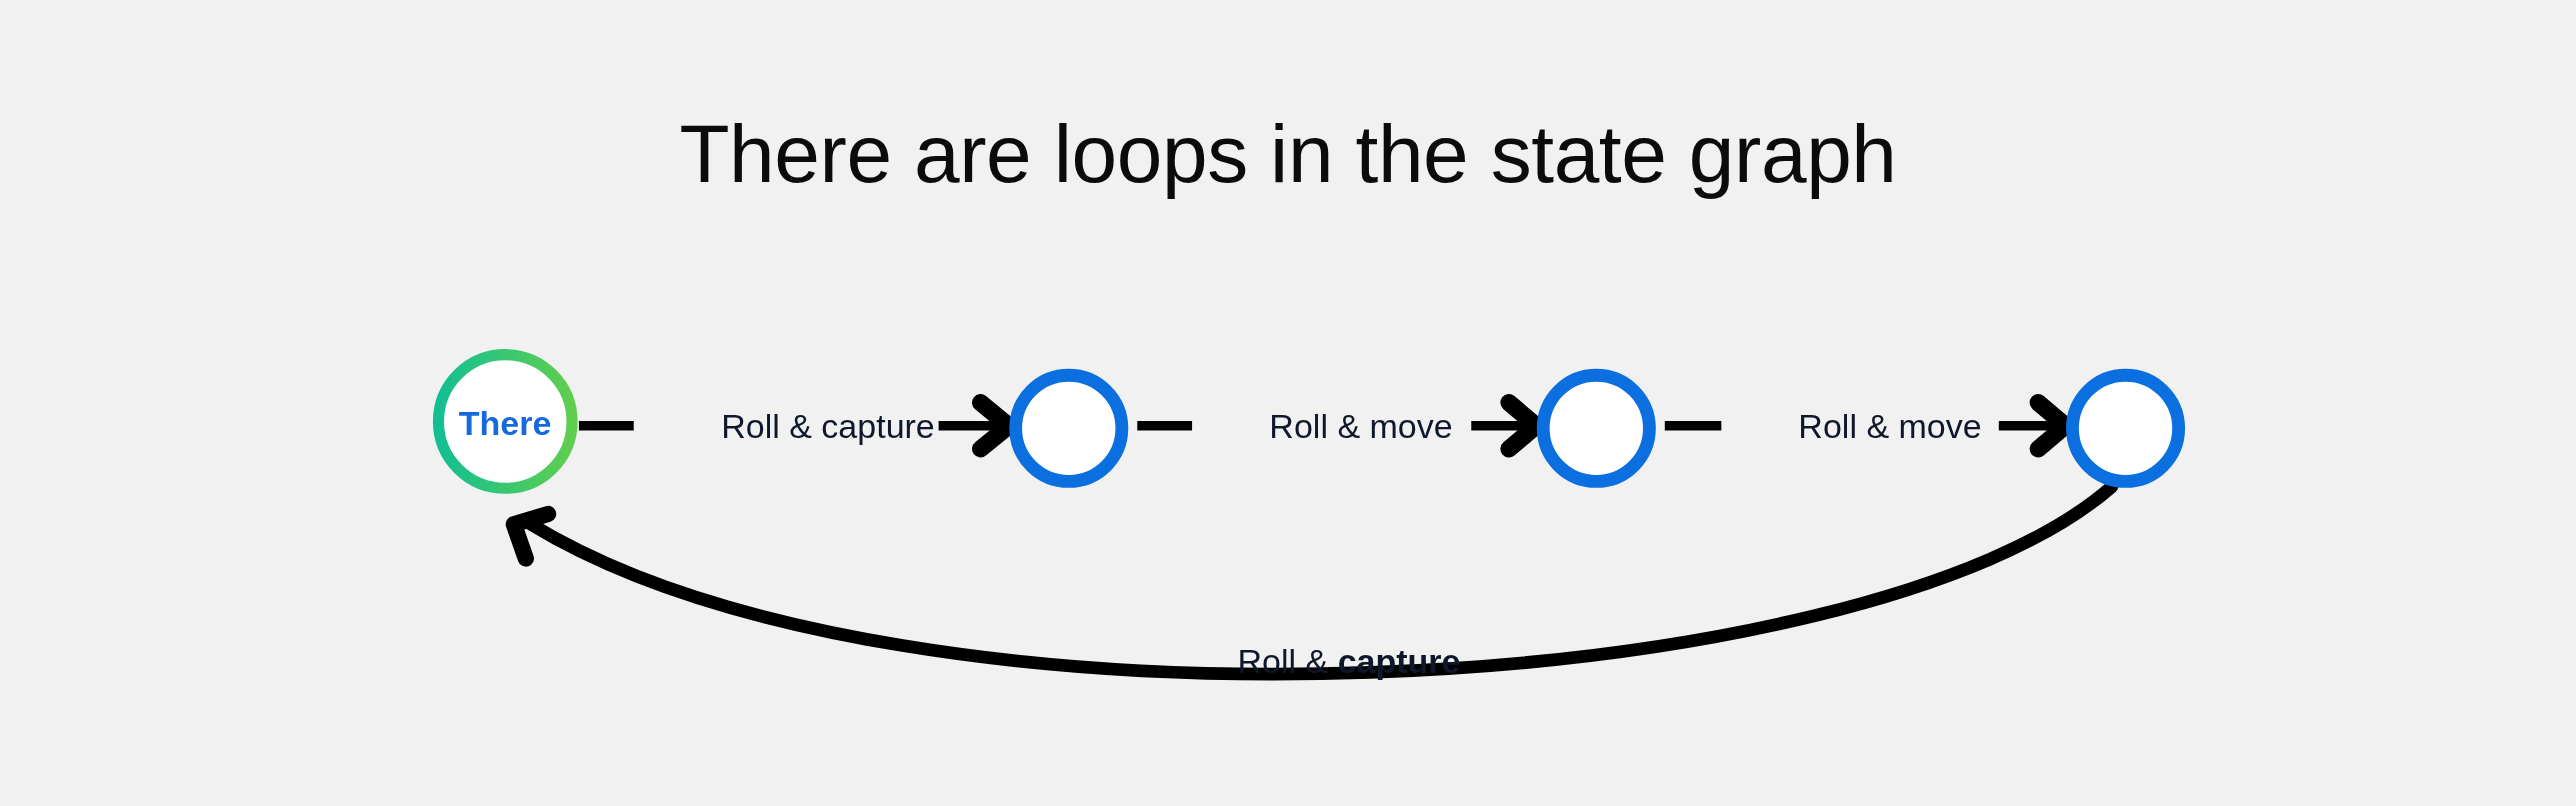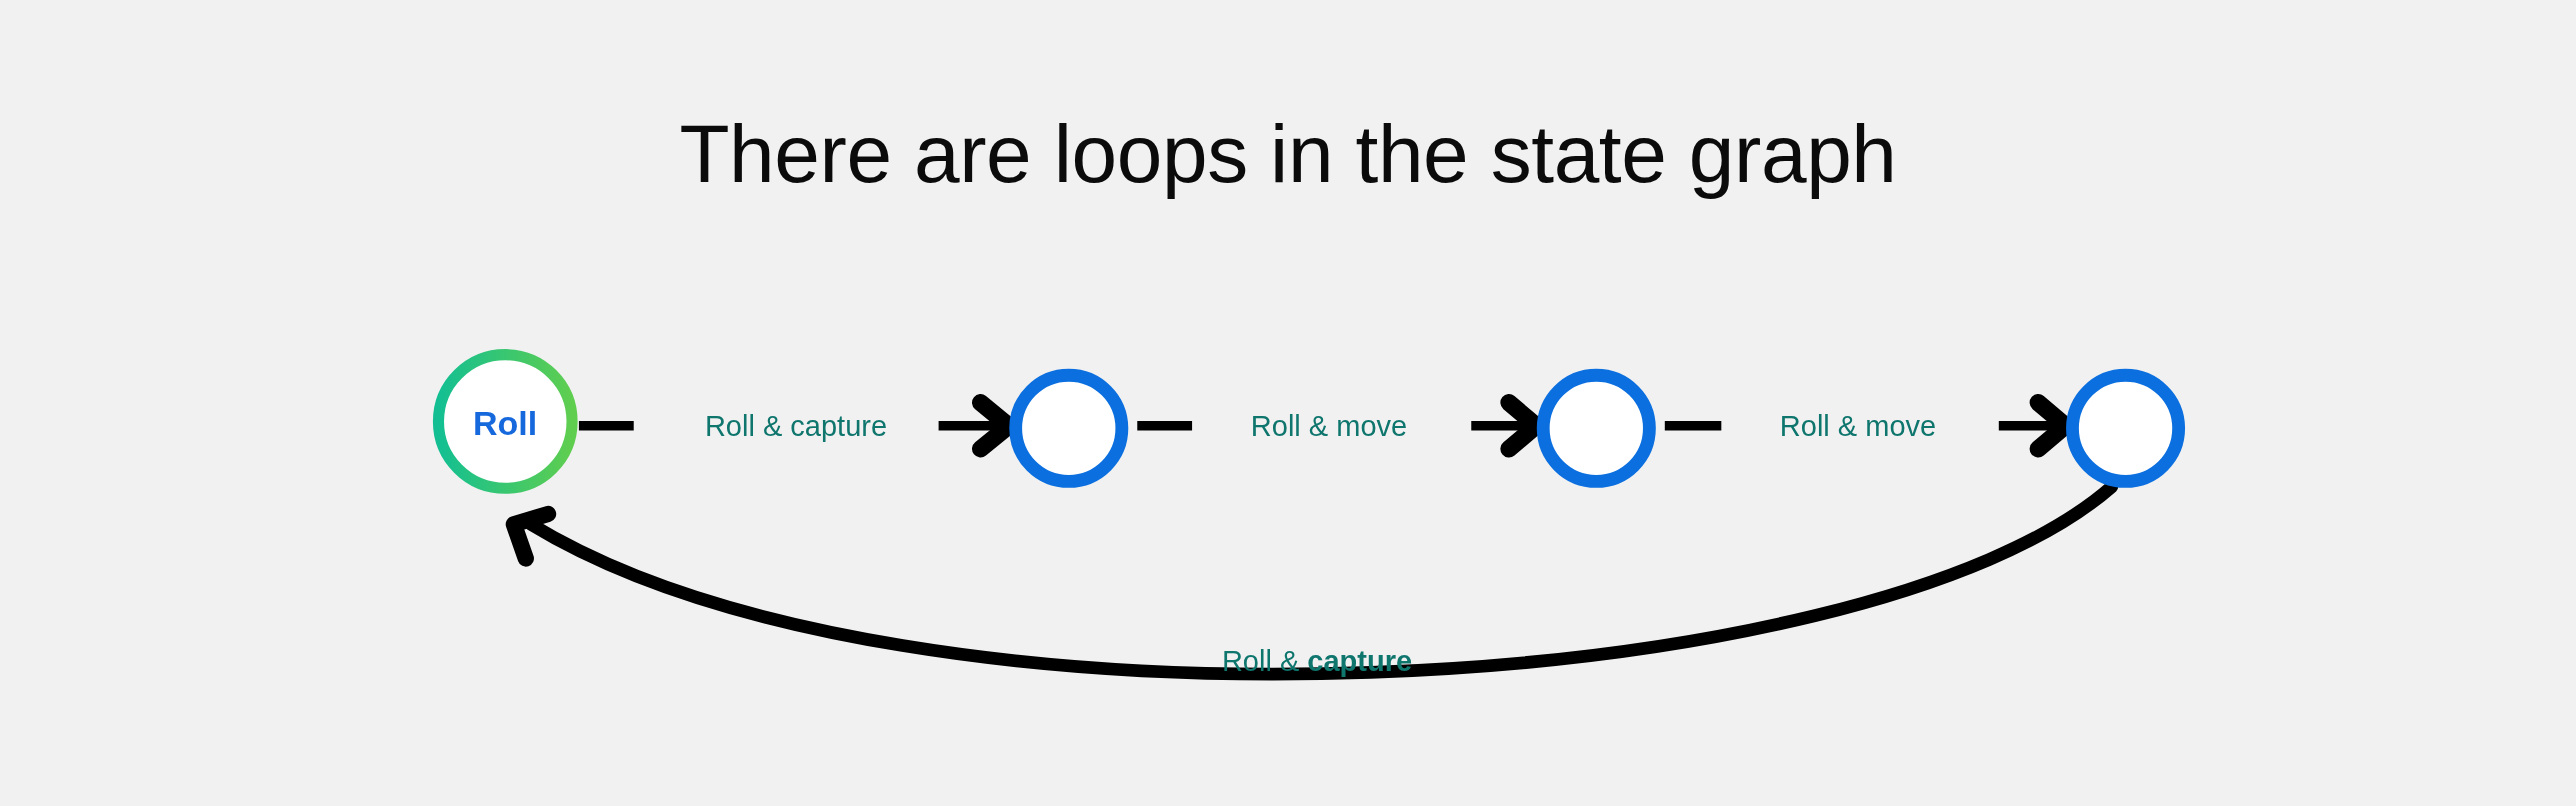--- a/index.html
+++ b/index.html
@@ -34,25 +34,26 @@
   }
   #graph {
     position: absolute;
     left: 0;
     top: 0;
     width: 2576px;
     height: 807px;
   }
   .edge-label {
     position: absolute;
-    font-size: 29px;
-    color: #0f766e;
+    font-size: 34px;
+    color: #0f172a;
     white-space: nowrap;
     line-height: 1;
     transform: translate(-50%, -50%);
+    margin-left: 32px;
   }
   .edge-label .em {
     font-weight: 700;
   }
   .node-label {
     position: absolute;
     font-size: 34px;
     font-weight: 700;
     color: #1668dd;
     white-space: nowrap;
@@ -97,21 +98,21 @@
       <path d="M 2466 568 C 2180 820 1060 880 620 612" fill="none" stroke="#000000" stroke-width="15" stroke-linecap="round"></path>
       <polyline points="640,600 600,612 614,652" fill="none" stroke="#000000" stroke-width="19" stroke-linecap="round" stroke-linejoin="round"></polyline>
     </g>
 
     <circle cx="590" cy="492" r="78" fill="#ffffff" stroke="url(#startGrad)" stroke-width="13"></circle>
     <circle cx="1248" cy="500" r="62" fill="#ffffff" stroke="#0b6fdf" stroke-width="15"></circle>
     <circle cx="1864" cy="500" r="62" fill="#ffffff" stroke="#0b6fdf" stroke-width="15"></circle>
     <circle cx="2482" cy="500" r="62" fill="#ffffff" stroke="#0b6fdf" stroke-width="15"></circle>
   </svg>
 
-  <div class="node-label" style="left:505px; top:423px;">Roll</div>
+  <div class="node-label" style="left:505px; top:423px;">There</div>
 
   <div class="edge-label" style="left:796px; top:426px;">Roll &amp; capture</div>
 
   <div class="edge-label" style="left:1329px; top:426px;">Roll &amp; move</div>
 
   <div class="edge-label" style="left:1858px; top:426px;">Roll &amp; move</div>
 
   <div class="edge-label" style="left:1317px; top:661px;"><span>Roll &amp; </span><span class="em">capture</span></div>
 
 </div>

